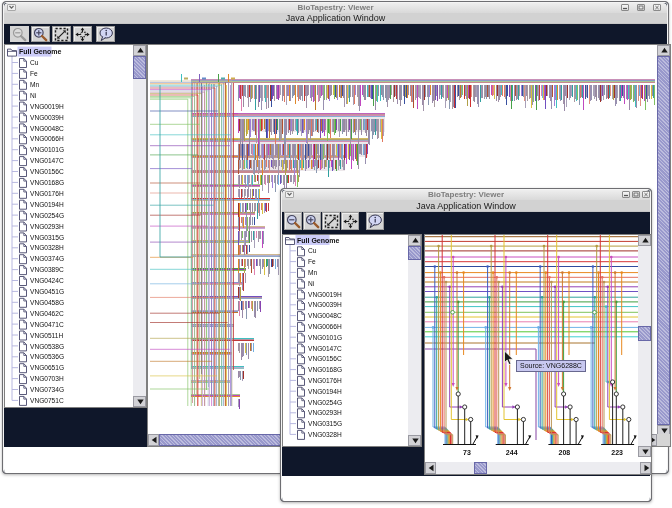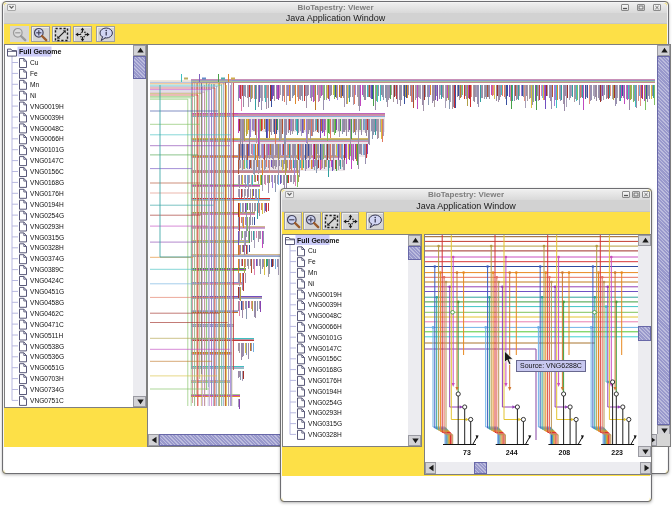--- a/index.html
+++ b/index.html
@@ -1,16 +1,16 @@
 <!DOCTYPE html>
 <html><head><meta charset="utf-8"><style>
 *{margin:0;padding:0;box-sizing:border-box}
 html,body{width:672px;height:508px;background:#fff;overflow:hidden;
   font-family:"Liberation Sans",sans-serif;position:relative}
-.win{position:absolute;background:#fde047;border:1px solid #6e6e72;border-radius:4px;
+.win{position:absolute;background:#0f172a;border:1px solid #6e6e72;border-radius:4px;
   box-shadow:0 1px 3px rgba(0,0,0,.3), inset 0 0 0 1px #f4f4f4}
 .tbar{position:absolute;left:1px;right:1px;top:1px;height:10px;border-radius:4px 4px 0 0;
   background:linear-gradient(#eeeeee,#d9d9d9);}
 .ttext{position:absolute;top:0;width:100%;text-align:center;font-size:8px;font-weight:bold;
   color:#7d7d7d;line-height:11px;letter-spacing:0}
 .band{position:absolute;left:1px;right:1px;background:#d2d2d2;text-align:center;
   font-size:9px;color:#1a1a1a;border-bottom:1px solid #c6c6c6}
 .chev{position:absolute;width:9px;height:7px;background:#f0f0f0;border:1px solid #a8a8a8;
   border-radius:1px}
 .chev svg{display:block}

